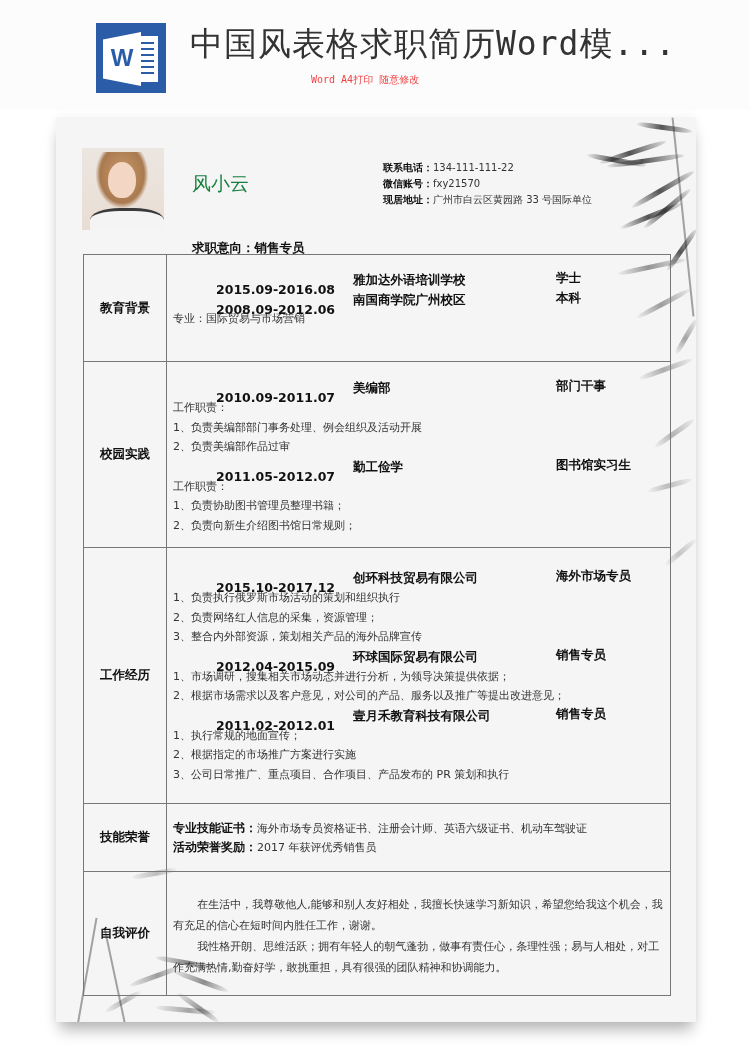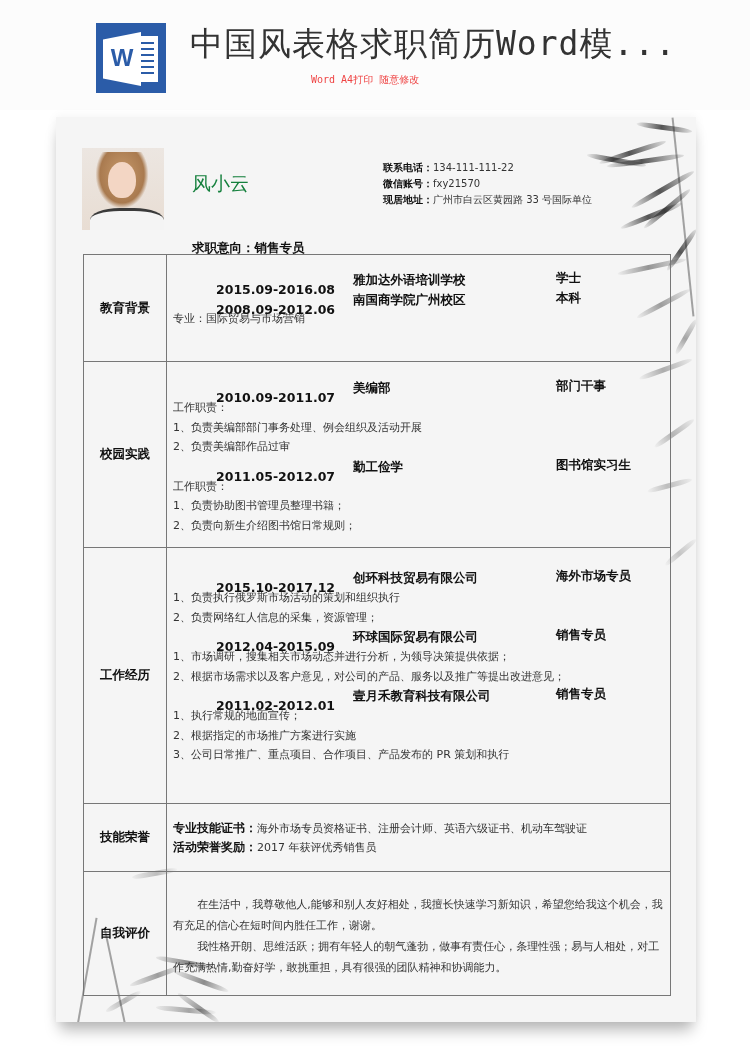--- a/index.html
+++ b/index.html
@@ -233,20 +233,21 @@
     <div class="section" style="height:256px;">
       <div class="section-label">工作经历</div>
       <div class="section-body" style="padding-top:20px;">
         <div class="entry-head">
           <span class="date">2015.10-2017.12</span>
           <span class="org">创环科技贸易有限公司</span>
           <span class="role">海外市场专员</span>
         </div>
         <div class="line">1、负责执行俄罗斯市场活动的策划和组织执行</div>
         <div class="line">2、负责网络红人信息的采集，资源管理；</div>
+        <div class="line">3、整合内外部资源，策划相关产品的海外品牌宣传</div>
         <div class="entry-head">
           <span class="date">2012.04-2015.09</span>
           <span class="org">环球国际贸易有限公司</span>
           <span class="role">销售专员</span>
         </div>
         <div class="line">1、市场调研，搜集相关市场动态并进行分析，为领导决策提供依据；</div>
         <div class="line">2、根据市场需求以及客户意见，对公司的产品、服务以及推广等提出改进意见；</div>
         <div class="entry-head">
           <span class="date">2011.02-2012.01</span>
           <span class="org">壹月禾教育科技有限公司</span>

